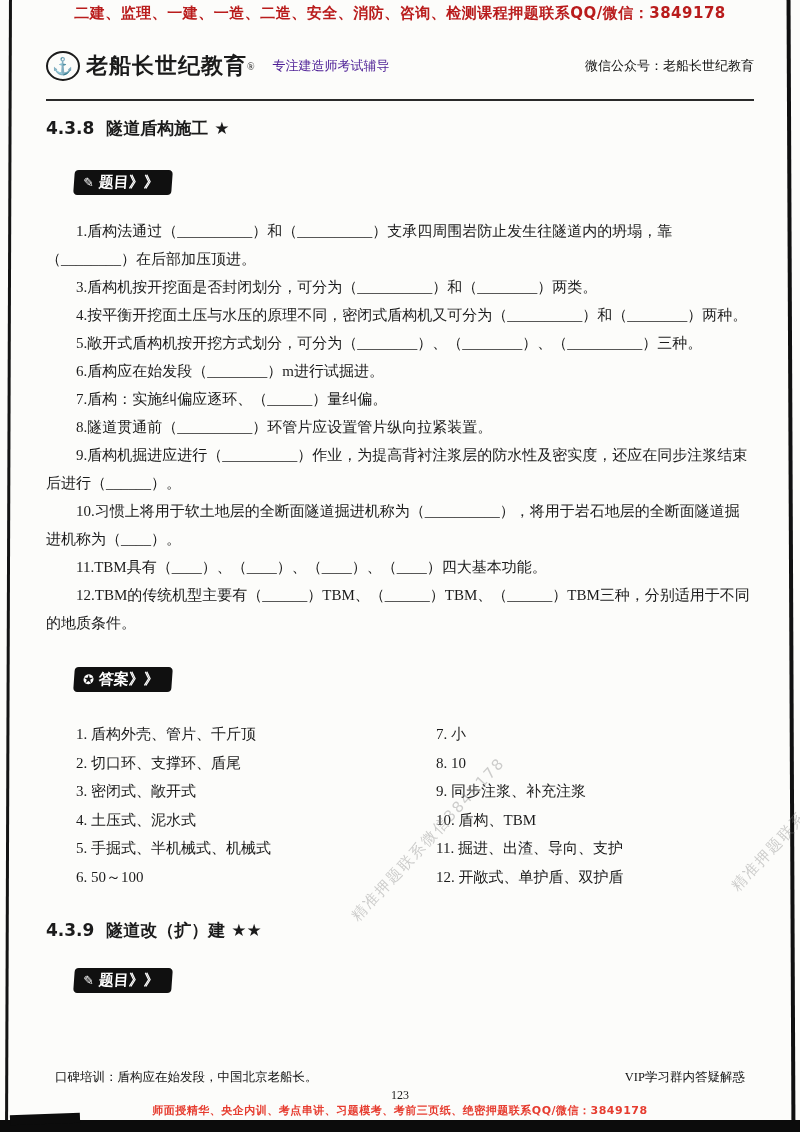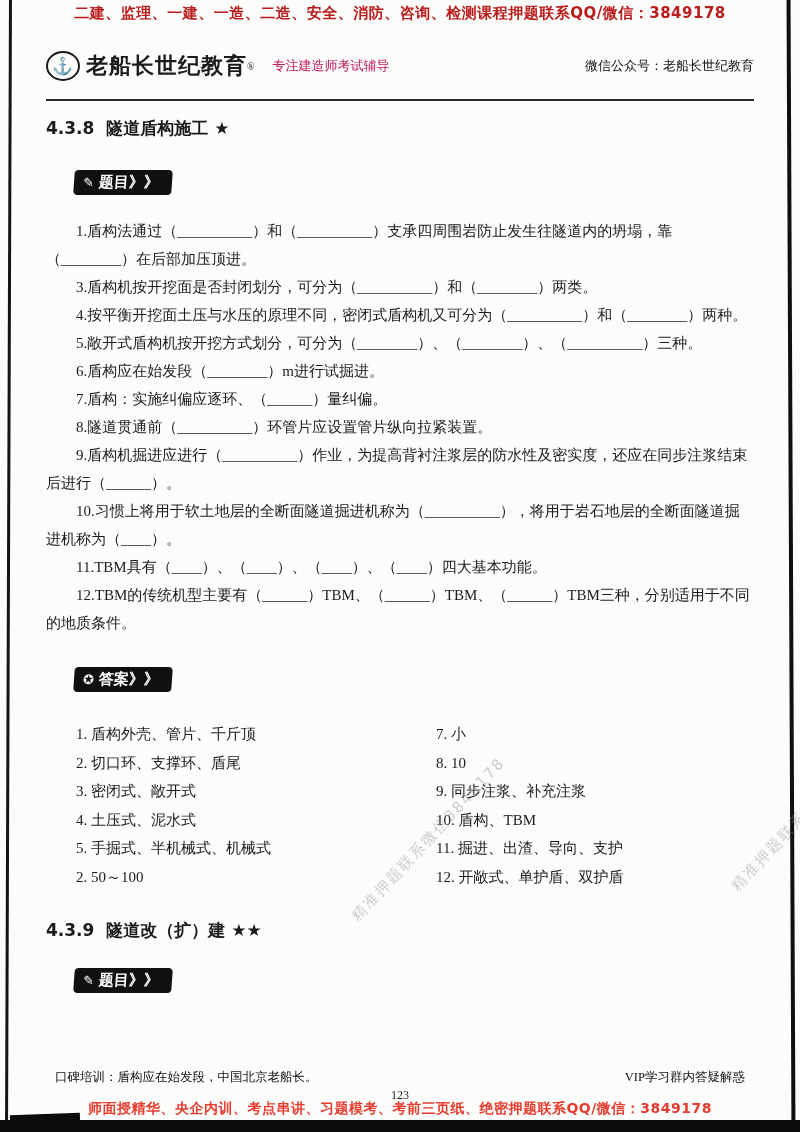--- a/index.html
+++ b/index.html
@@ -26,21 +26,21 @@
     border-bottom:2px solid #2a2a2a; padding-bottom:10px; height:58px;
   }
   .logo { display:flex; align-items:center; }
   .logo-icon {
     display:inline-flex; align-items:center; justify-content:center;
     width:34px; height:30px; border:2px solid #1b1b1b; border-radius:50%;
     font-size:17px; margin-right:6px;
   }
   .logo-text { font-family:Liberation Serif, serif; font-weight:bold; font-size:22px; letter-spacing:1px; }
   .logo-reg { font-size:10px; vertical-align:super; }
-  .tagline { margin-left:18px; font-size:13px; color:#be185d; }
+  .tagline { margin-left:18px; font-size:13px; color:#4c1d95; }
   .wechat  { margin-left:auto; font-size:13px; color:#111; }
 
   .sec-title {
     margin:16px 46px 0;
     font-family:"DejaVu Sans","Liberation Sans",sans-serif;
     font-weight:bold; font-size:17px; white-space:pre-wrap;
   }
   .sec-title.second { margin-top:28px; }
 
   .badge-row { margin:30px 46px 0 74px; }
@@ -66,21 +66,21 @@
   .answers .line { font-size:15px; line-height:28.5px; text-indent:2em; white-space:pre-wrap; }
 
   .footer-row {
     position:absolute; left:55px; right:55px; bottom:46px;
     display:flex; justify-content:space-between; font-size:12.5px; color:#111;
   }
   .page-num { position:absolute; bottom:29px; left:0; width:100%; text-align:center; font-size:12px; }
   .bottom-banner {
     position:absolute; bottom:14px; left:0; width:100%; text-align:center;
     color:#e63c2f; font-family:"DejaVu Sans","Liberation Sans",sans-serif;
-    font-size:14px; font-weight:bold; letter-spacing:.5px;
+    font-size:11px; font-weight:bold; letter-spacing:.5px;
   }
 
   .watermark {
     position:absolute; color:rgba(125,125,125,.38); font-size:15px;
     letter-spacing:2px; pointer-events:none; white-space:nowrap;
     font-family:"DejaVu Sans","Liberation Sans",sans-serif;
   }
   .wm1 { left:320px; top:830px; transform:rotate(-47deg); }
   .wm2 { left:700px; top:800px; transform:rotate(-47deg); }
 </style>
@@ -139,21 +139,21 @@
     </span>
   </div>
 
   <div class="answers">
     <div class="col">
         <div class="line">1. 盾构外壳、管片、千斤顶</div>
         <div class="line">2. 切口环、支撑环、盾尾</div>
         <div class="line">3. 密闭式、敞开式</div>
         <div class="line">4. 土压式、泥水式</div>
         <div class="line">5. 手掘式、半机械式、机械式</div>
-        <div class="line">2. 50～100</div>
+        <div class="line">6. 50～100</div>
       </div>
     <div class="col">
         <div class="line">7. 小</div>
         <div class="line">8. 10</div>
         <div class="line">9. 同步注浆、补充注浆</div>
         <div class="line">10. 盾构、TBM</div>
         <div class="line">11. 掘进、出渣、导向、支护</div>
         <div class="line">12. 开敞式、单护盾、双护盾</div>
       </div>
   </div>

